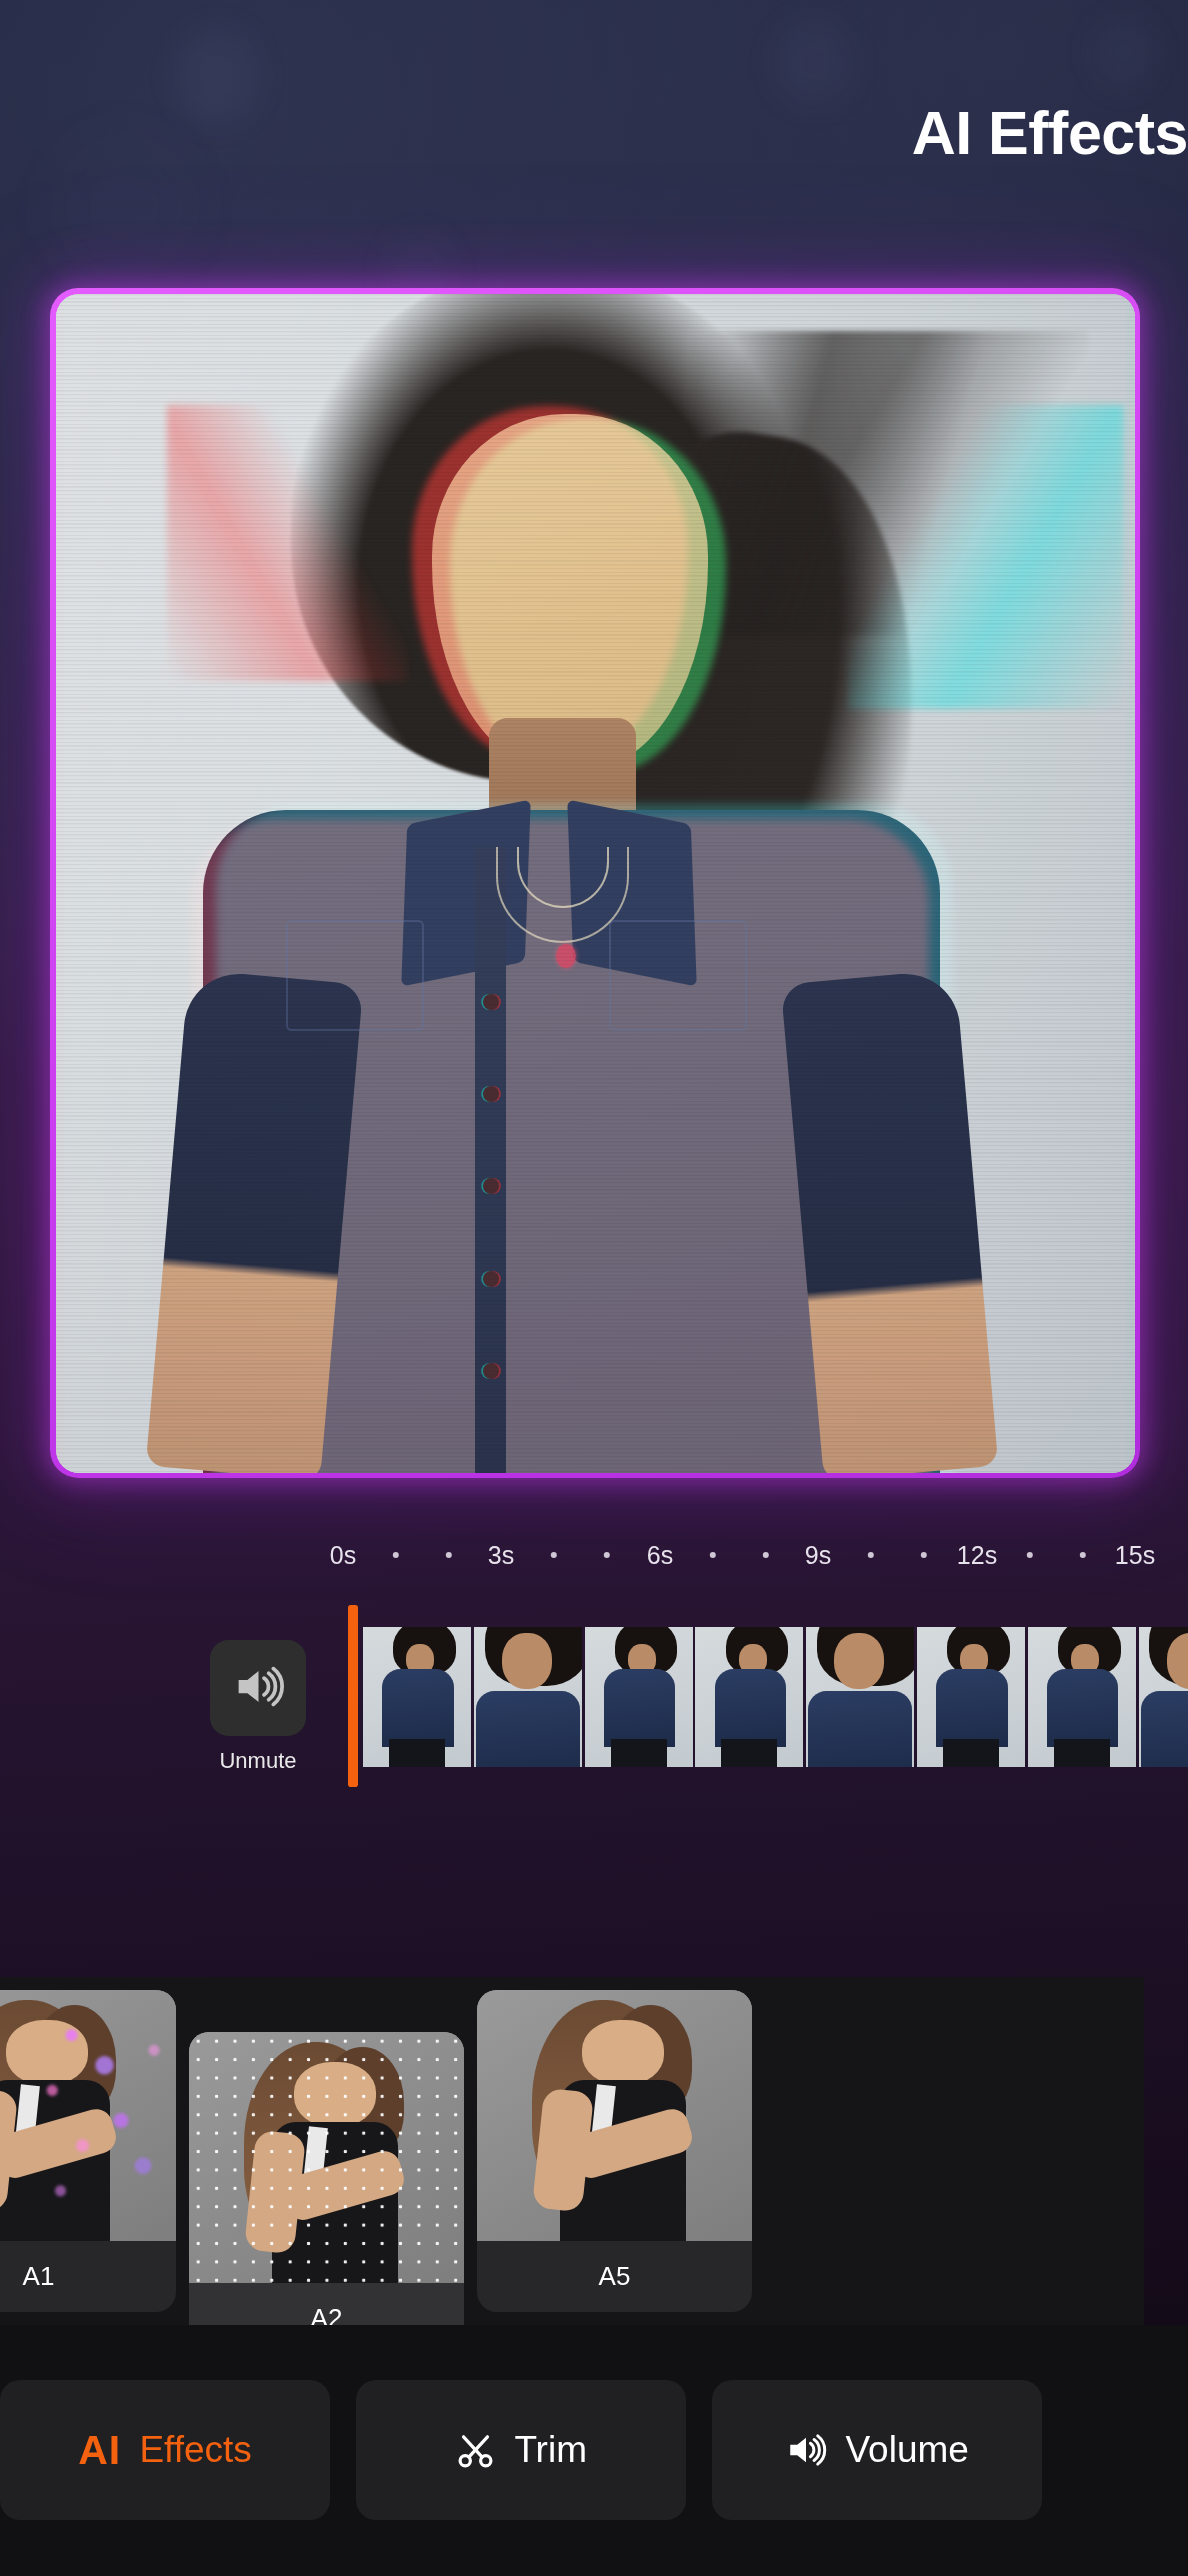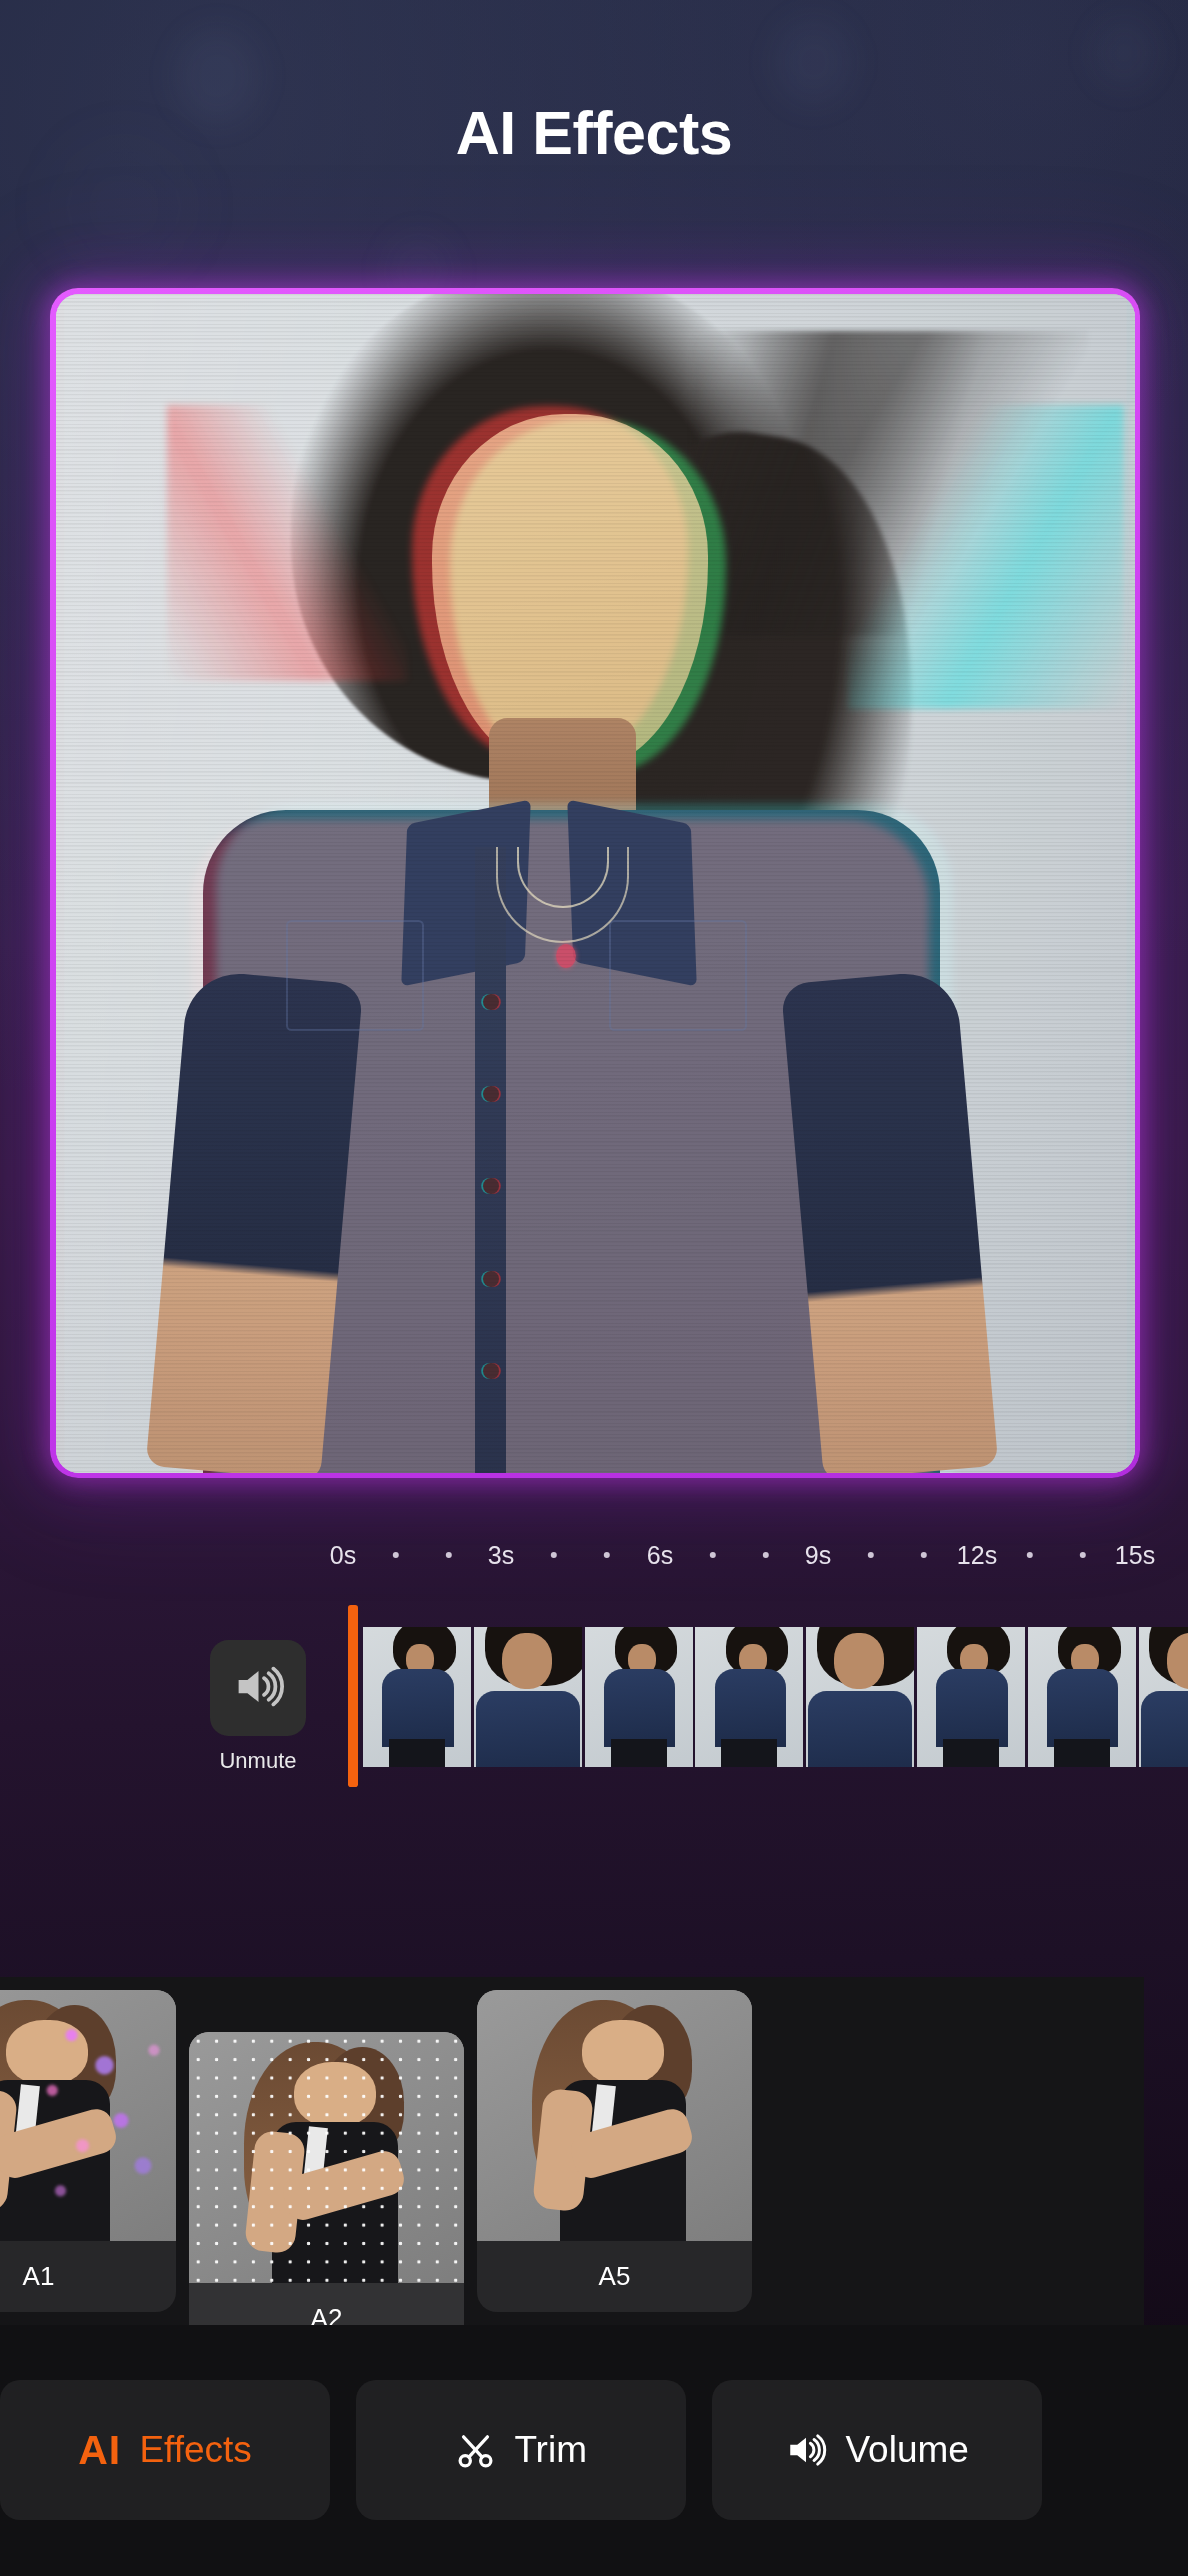--- a/index.html
+++ b/index.html
@@ -40,21 +40,21 @@
   .blob.b2 { left:774px;  top:18.4px;  width:79px;  height:88px;  background:rgba(120,130,175,0.065); filter:blur(14.7px); }
   .blob.b3 { left:387px;  top:235px; width:64px;  height:72px;  background:rgba(130,120,180,0.055); filter:blur(16.6px); }
   .blob.b4 { left:1092px; top:16.6px;  width:64px;  height:72px;  background:rgba(120,130,175,0.06);  filter:blur(14.7px); }
   .blob.b5 { left:55px;   top:138px; width:138px; height:138px; background:rgba(110,120,165,0.035); filter:blur(28px); }
 
   
   .page-title {
     position:absolute;
     left:0; top:103px;
     width:1188px;
-    text-align:center;
+    text-align:right;
     color:#ffffff;
     font-size:61px;
     font-weight:bold;
     letter-spacing:-0.5px;
     line-height:1;
   }
 
   
   .preview-wrap {
     position:absolute;

